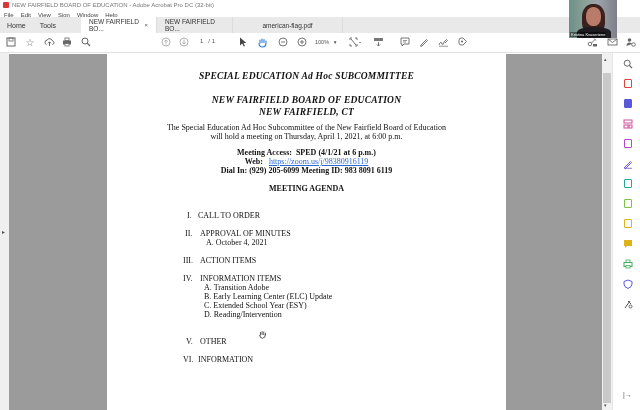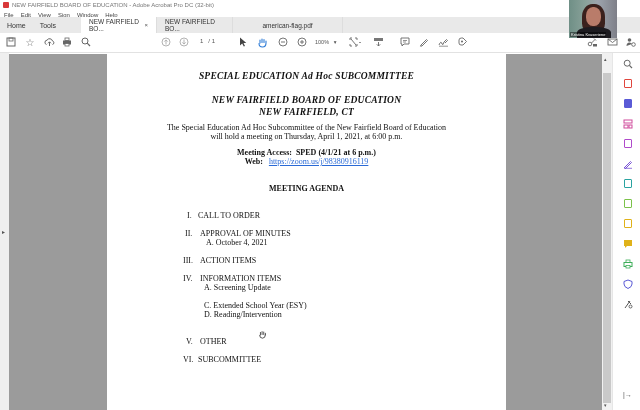--- a/index.html
+++ b/index.html
@@ -222,43 +222,45 @@
   <div class="p" style="top:69px">The Special Education Ad Hoc Subcommittee of the New Fairfield Board of Education</div>
   <div class="p" style="top:78px">will hold a meeting on Thursday, April 1, 2021, at 6:00 p.m.</div>
   <div class="b" style="top:94px">
     <span>Meeting Access:</span>&nbsp;
     <span class="u">SPED</span><span> (4/1/21 at 6 p.m.)</span>
   </div>
   <div class="b" style="top:103px">
     <span>Web:</span>&nbsp;&nbsp;
     <span class="link">https://zoom.us/j/98380916119</span>
   </div>
+  <div class="b" style="top:112px">Dial In: (929) 205-6099 Meeting ID: 983 8091 6119</div>
   <div class="b u" style="top:130px">MEETING AGENDA</div>
 
   <div class="ai" style="left:80px;top:157px">I.</div>
   <div class="ai" style="left:91px;top:157px">CALL TO ORDER</div>
 
   <div class="ai" style="left:78px;top:175px">II.</div>
   <div class="ai" style="left:93px;top:175px">APPROVAL OF MINUTES</div>
   <div class="ai" style="left:99px;top:184px">A.  October 4, 2021</div>
 
   <div class="ai" style="left:76px;top:202px">III.</div>
   <div class="ai" style="left:93px;top:202px">ACTION ITEMS</div>
 
   <div class="ai" style="left:76px;top:220px">IV.</div>
   <div class="ai" style="left:93px;top:220px">INFORMATION ITEMS</div>
-  <div class="ai" style="left:97px;top:229px">A.  Screening Update</div>
+  <div class="ai" style="left:97px;top:229px">A.  Transition Adobe</div>
+  <div class="ai" style="left:97px;top:238px">B.  Early Learning Center (ELC) Update</div>
   <div class="ai" style="left:97px;top:247px">C.  Extended School Year (ESY)</div>
   <div class="ai" style="left:97px;top:256px">D.  Reading/Intervention</div>
 
   <div class="ai" style="left:79px;top:283px">V.</div>
   <div class="ai" style="left:93px;top:283px">OTHER</div>
 
   <div class="ai" style="left:76px;top:301px">VI.</div>
-  <div class="ai" style="left:91px;top:301px">SUBCOMMITTEE</div>
+  <div class="ai" style="left:91px;top:301px">INFORMATION</div>
 </div>
 
 <div class="cursor">
   <svg width="9" height="9" viewBox="0 0 11 11">
       <path d="M3 6 V3 M5 5.5 V2 M7 5.5 V2.5 M9 6 V4 M2 6.5 Q2 10 5.5 10 Q9 10 9 6" fill="#fff" stroke="#333" stroke-width="1" stroke-linecap="round"></path>
     </svg>
 </div>
 
 <div class="vscroll">
   <span class="up">▴</span>

